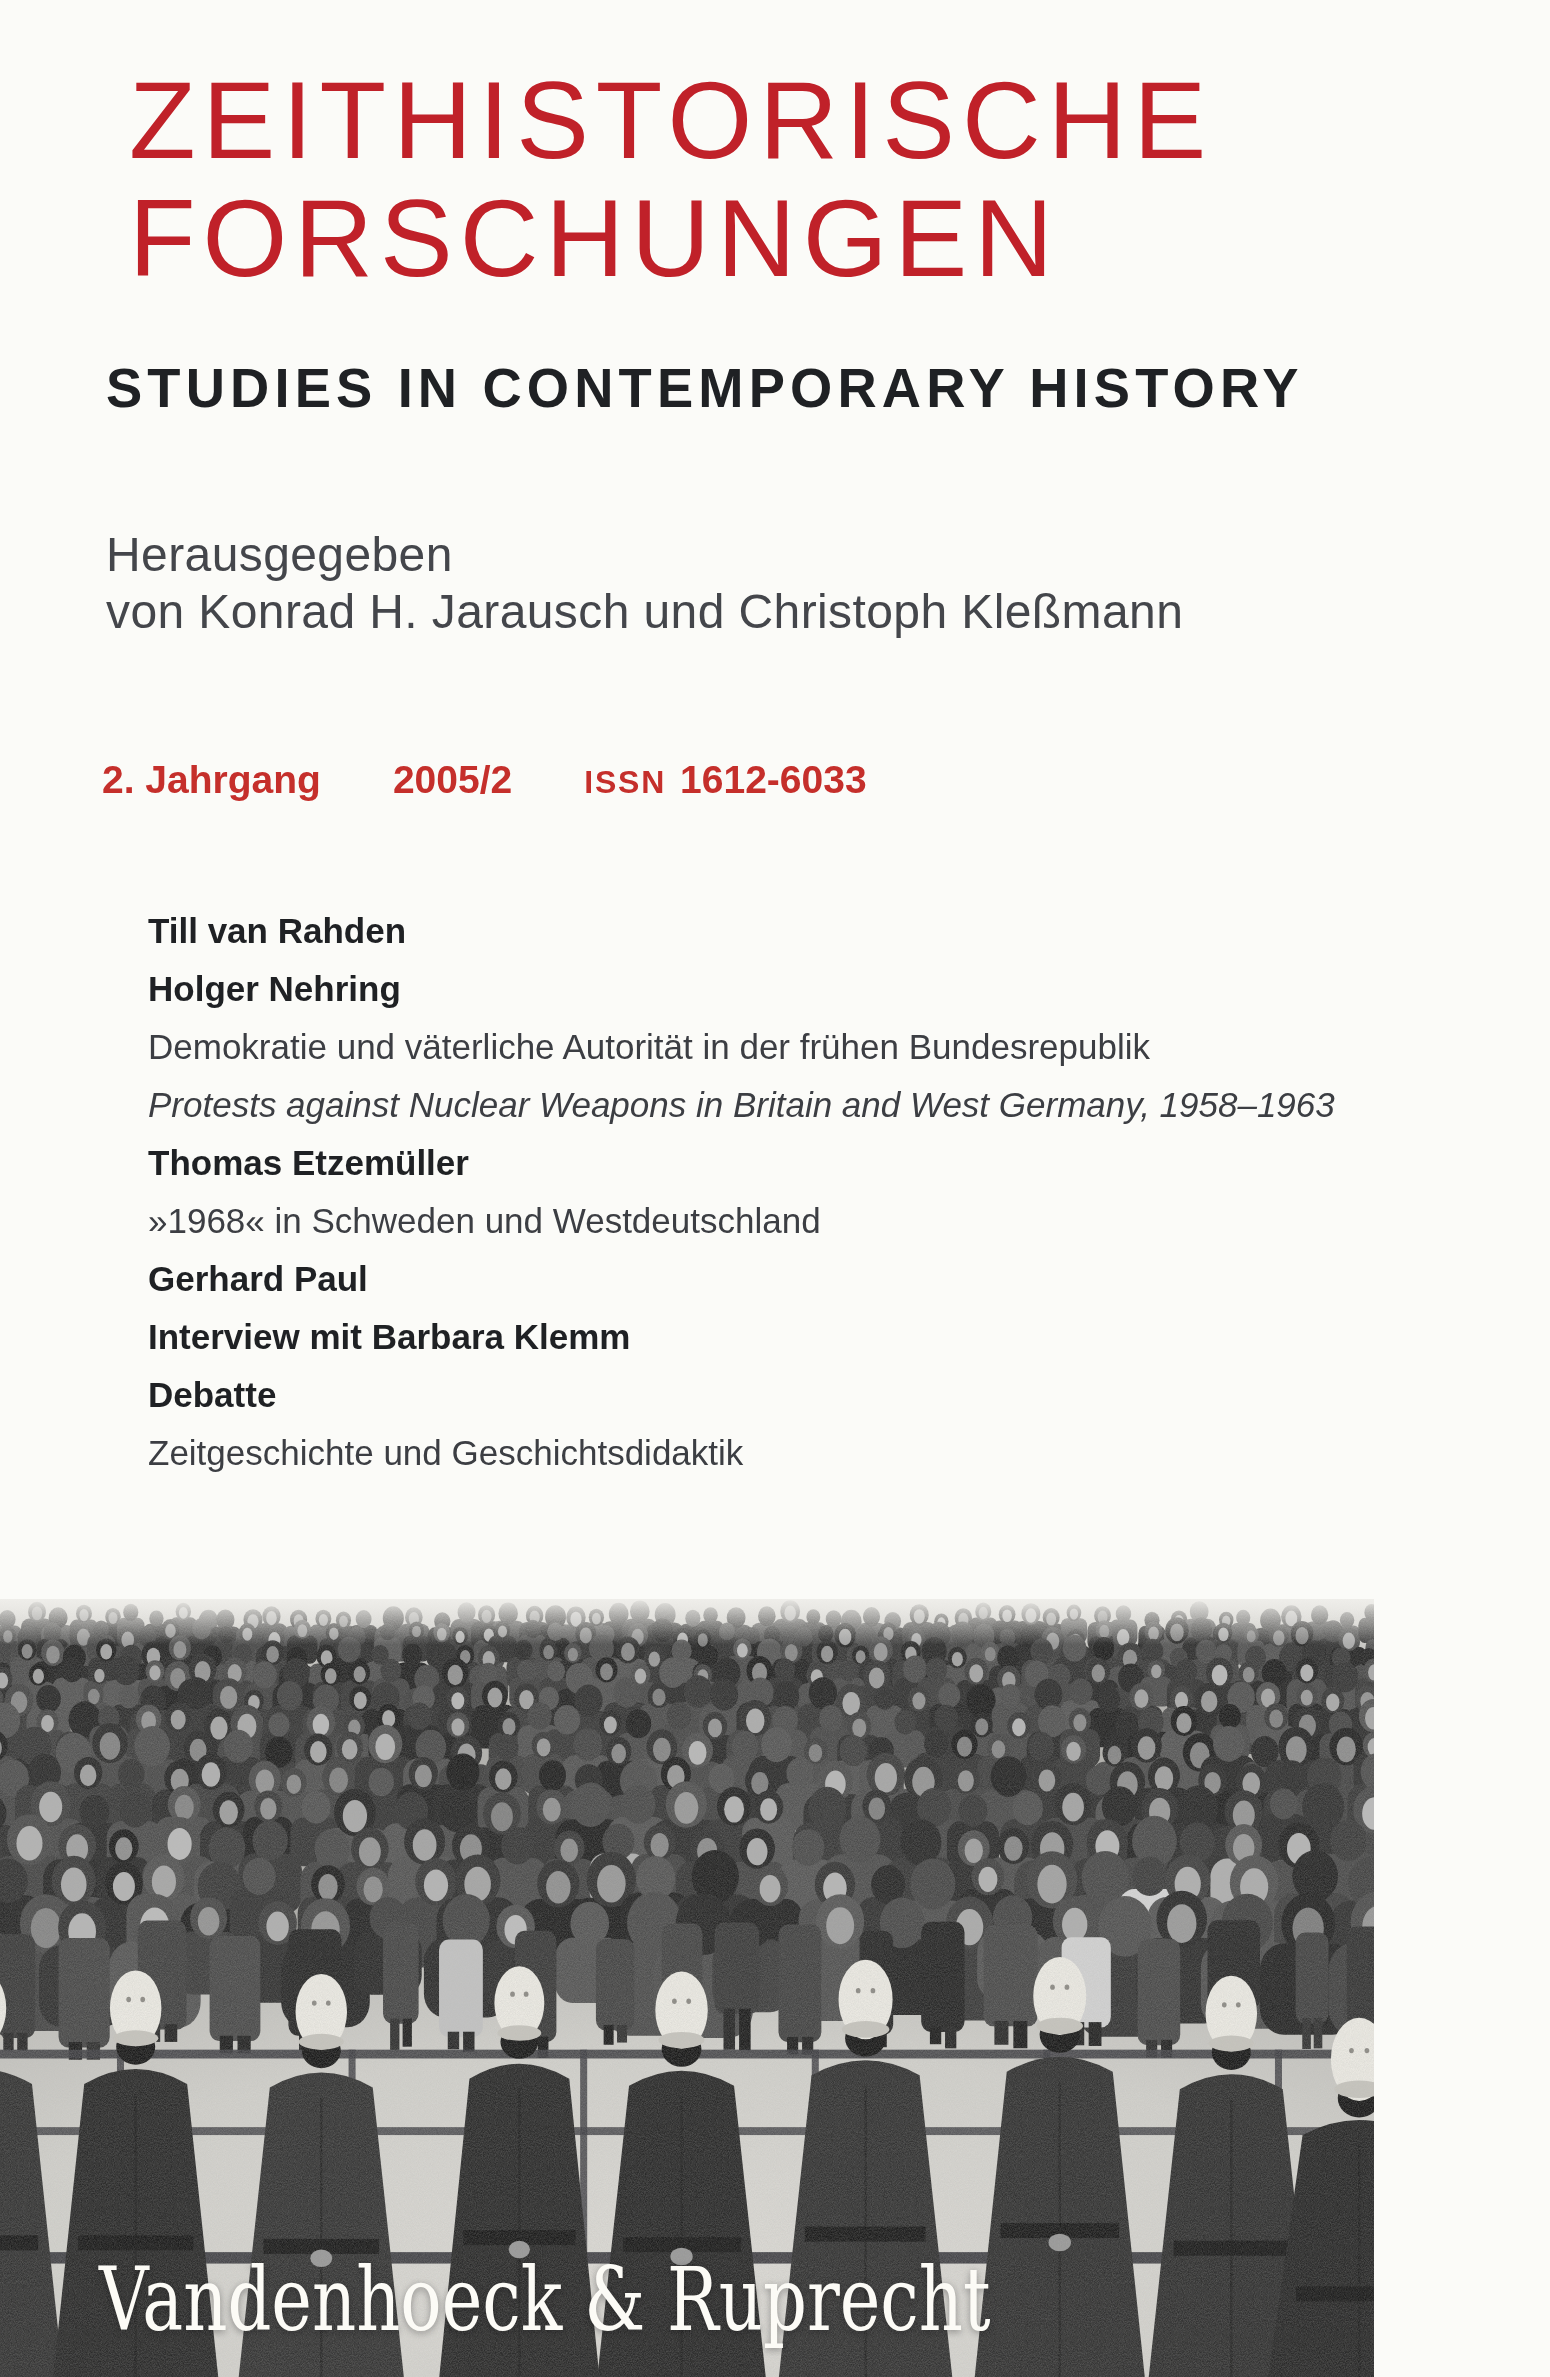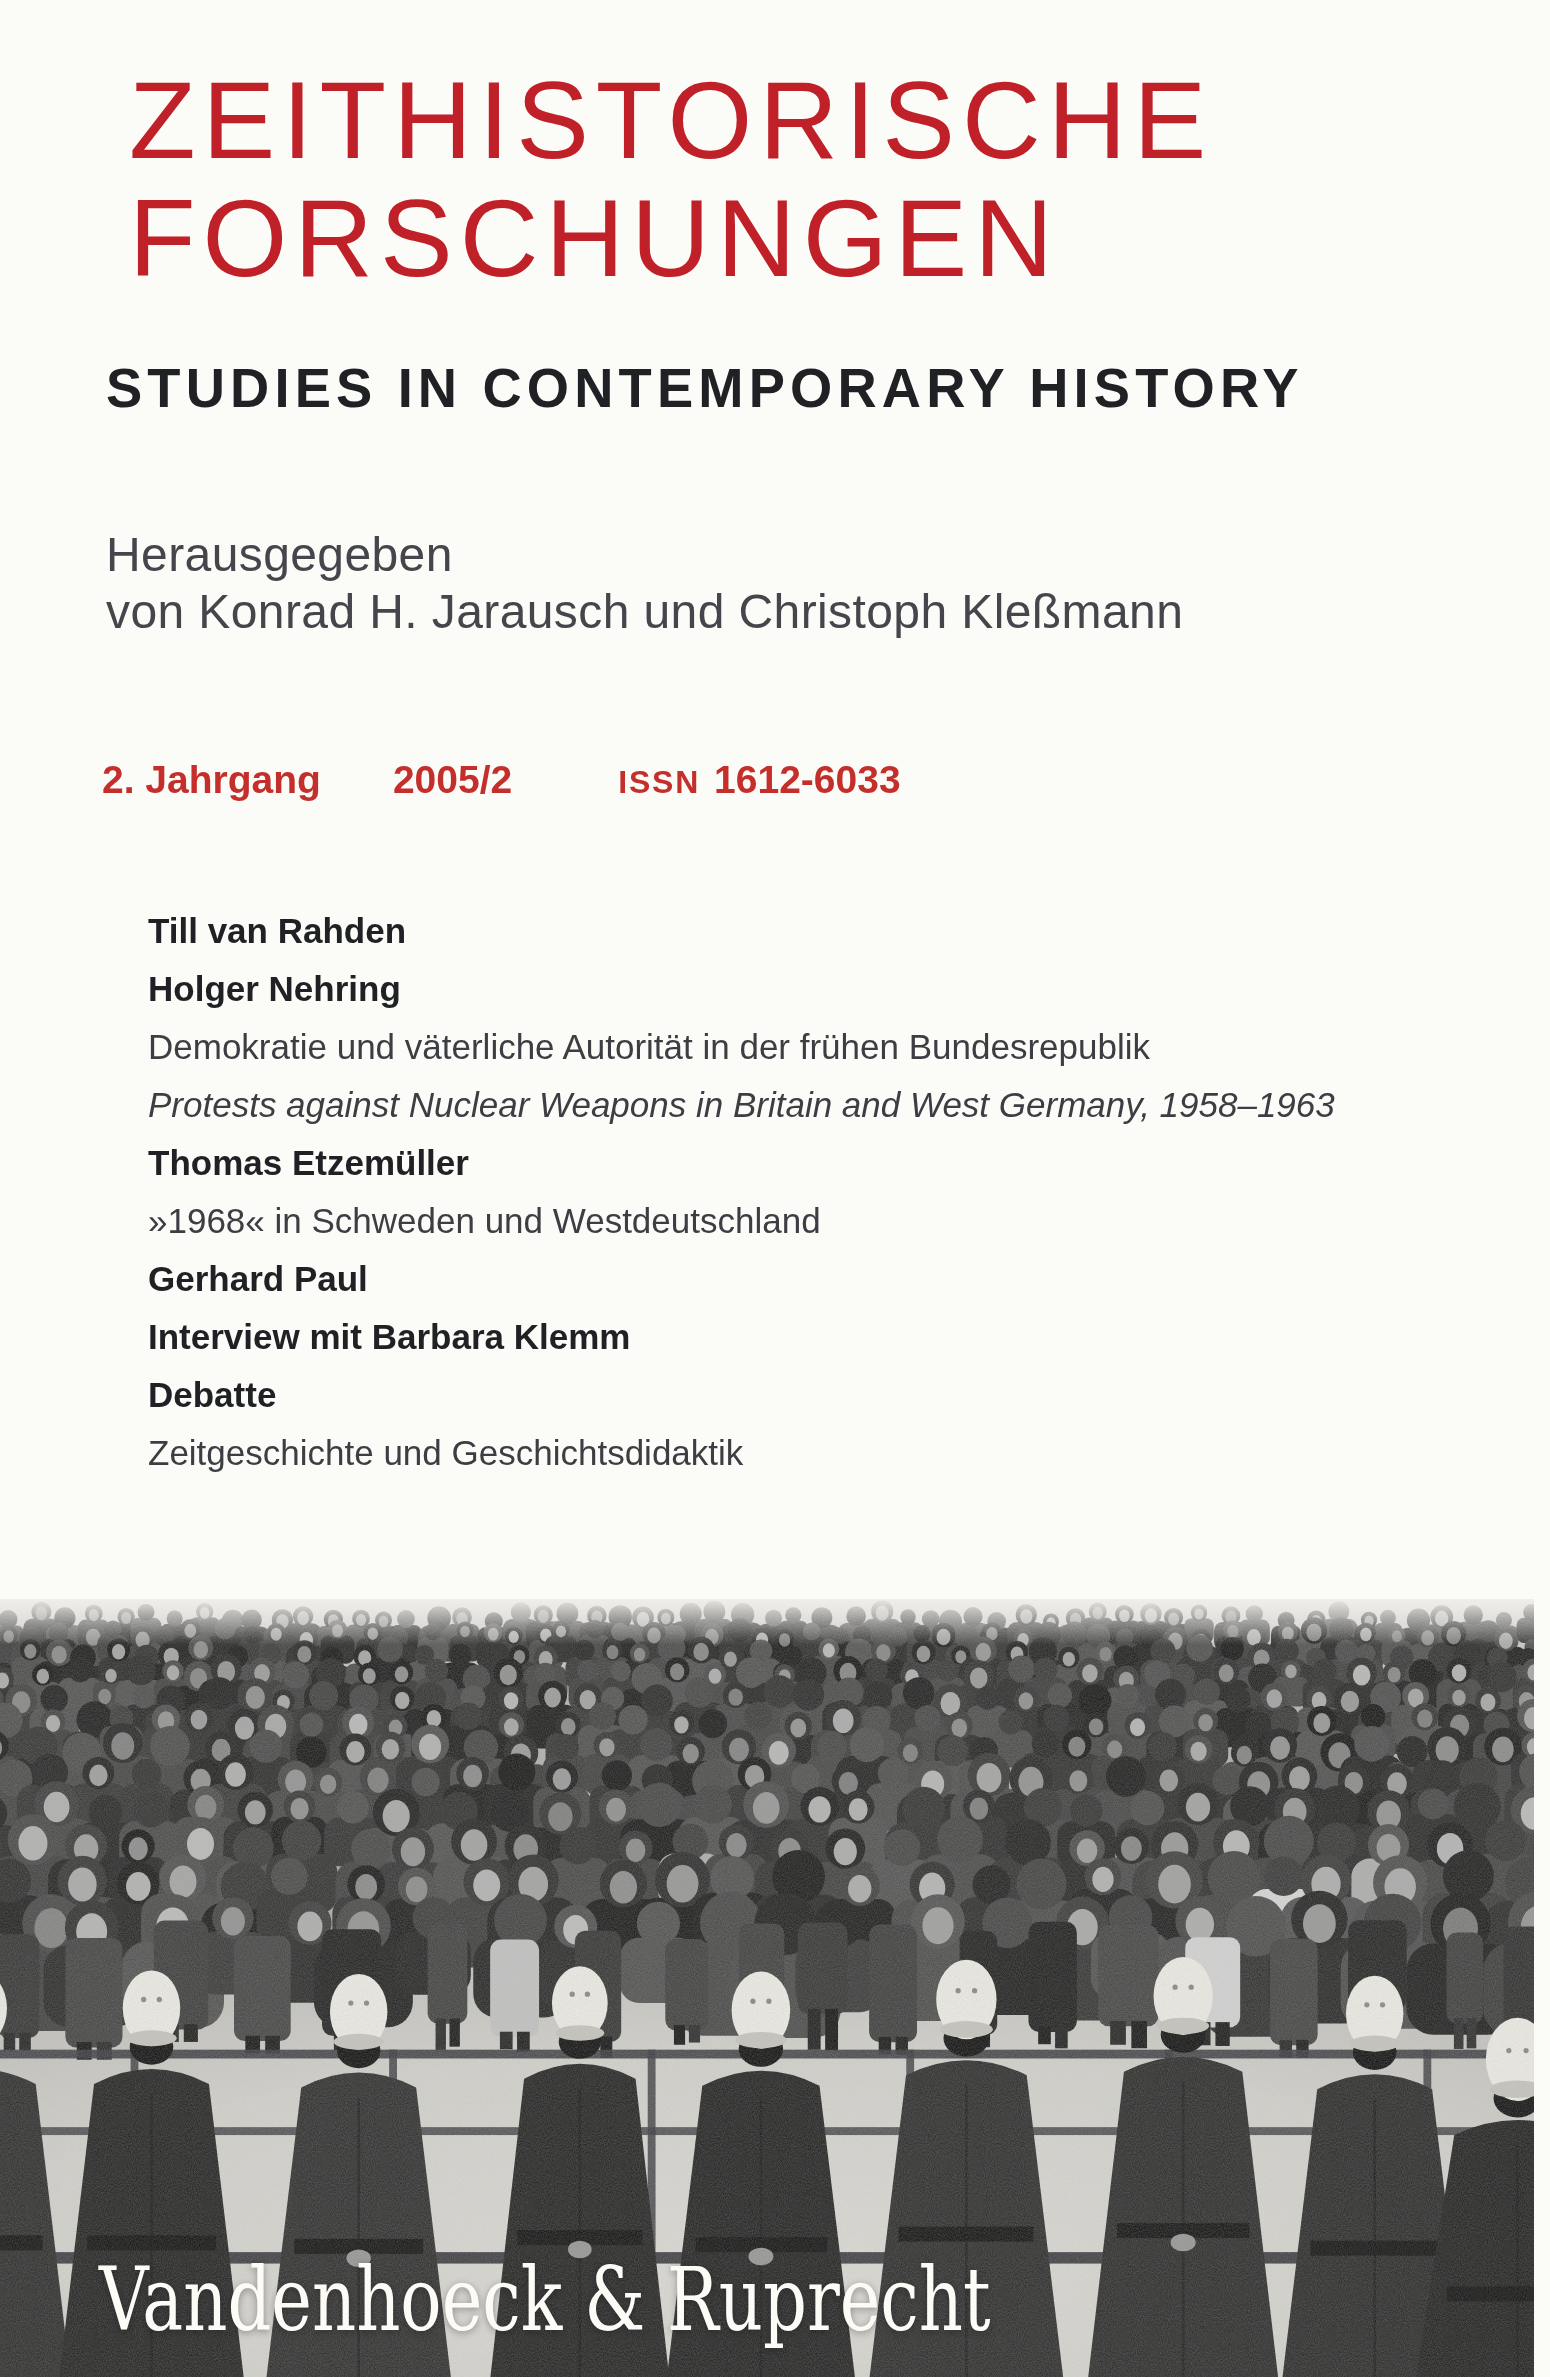--- a/index.html
+++ b/index.html
@@ -30,33 +30,33 @@
     font-size:48px;line-height:57px;font-weight:400;
     color:var(--soft-ink,#44464b);letter-spacing:0.4px;
   }
   
   .issue{
     position:absolute;left:102px;top:758px;
     font-size:39px;font-weight:700;
     color:var(--issue-red,#c52f2b);white-space:nowrap;
   }
   .issue .gap{margin-right:72px;}
-  .issue .issn-label{font-size:32px;letter-spacing:1.8px;margin-right:14px;margin-left:34px;}
+  .issue .issn-label{font-size:32px;letter-spacing:1.8px;margin-right:14px;}
   
   .toc{
     position:absolute;left:100px;top:902px;
     font-size:35px;line-height:58px;
     color:var(--body-ink,#3c3e43);
   }
   .toc-line{white-space:nowrap;margin-left:48px;}
   .toc-author{font-weight:700;color:var(--ink,#1f2124);}
   .toc-italic{font-style:italic;}
   
   .photo{
-    position:absolute;left:0;top:1599px;width:1534px;height:779px;
+    position:absolute;left:0;top:1599px;width:1374px;height:779px;
   }
   .photo svg{display:block;width:100%;height:100%;}
   .publisher{
     position:absolute;left:99px;top:649px;
     font-family:"DejaVu Serif","Liberation Serif",serif;
     font-size:88px;font-weight:400;color:#fcfbf6;
     transform:scaleX(.78);transform-origin:left top;
     white-space:nowrap;
     text-shadow:0 1.8px 8.8px rgba(15,15,18,.35);
   }

